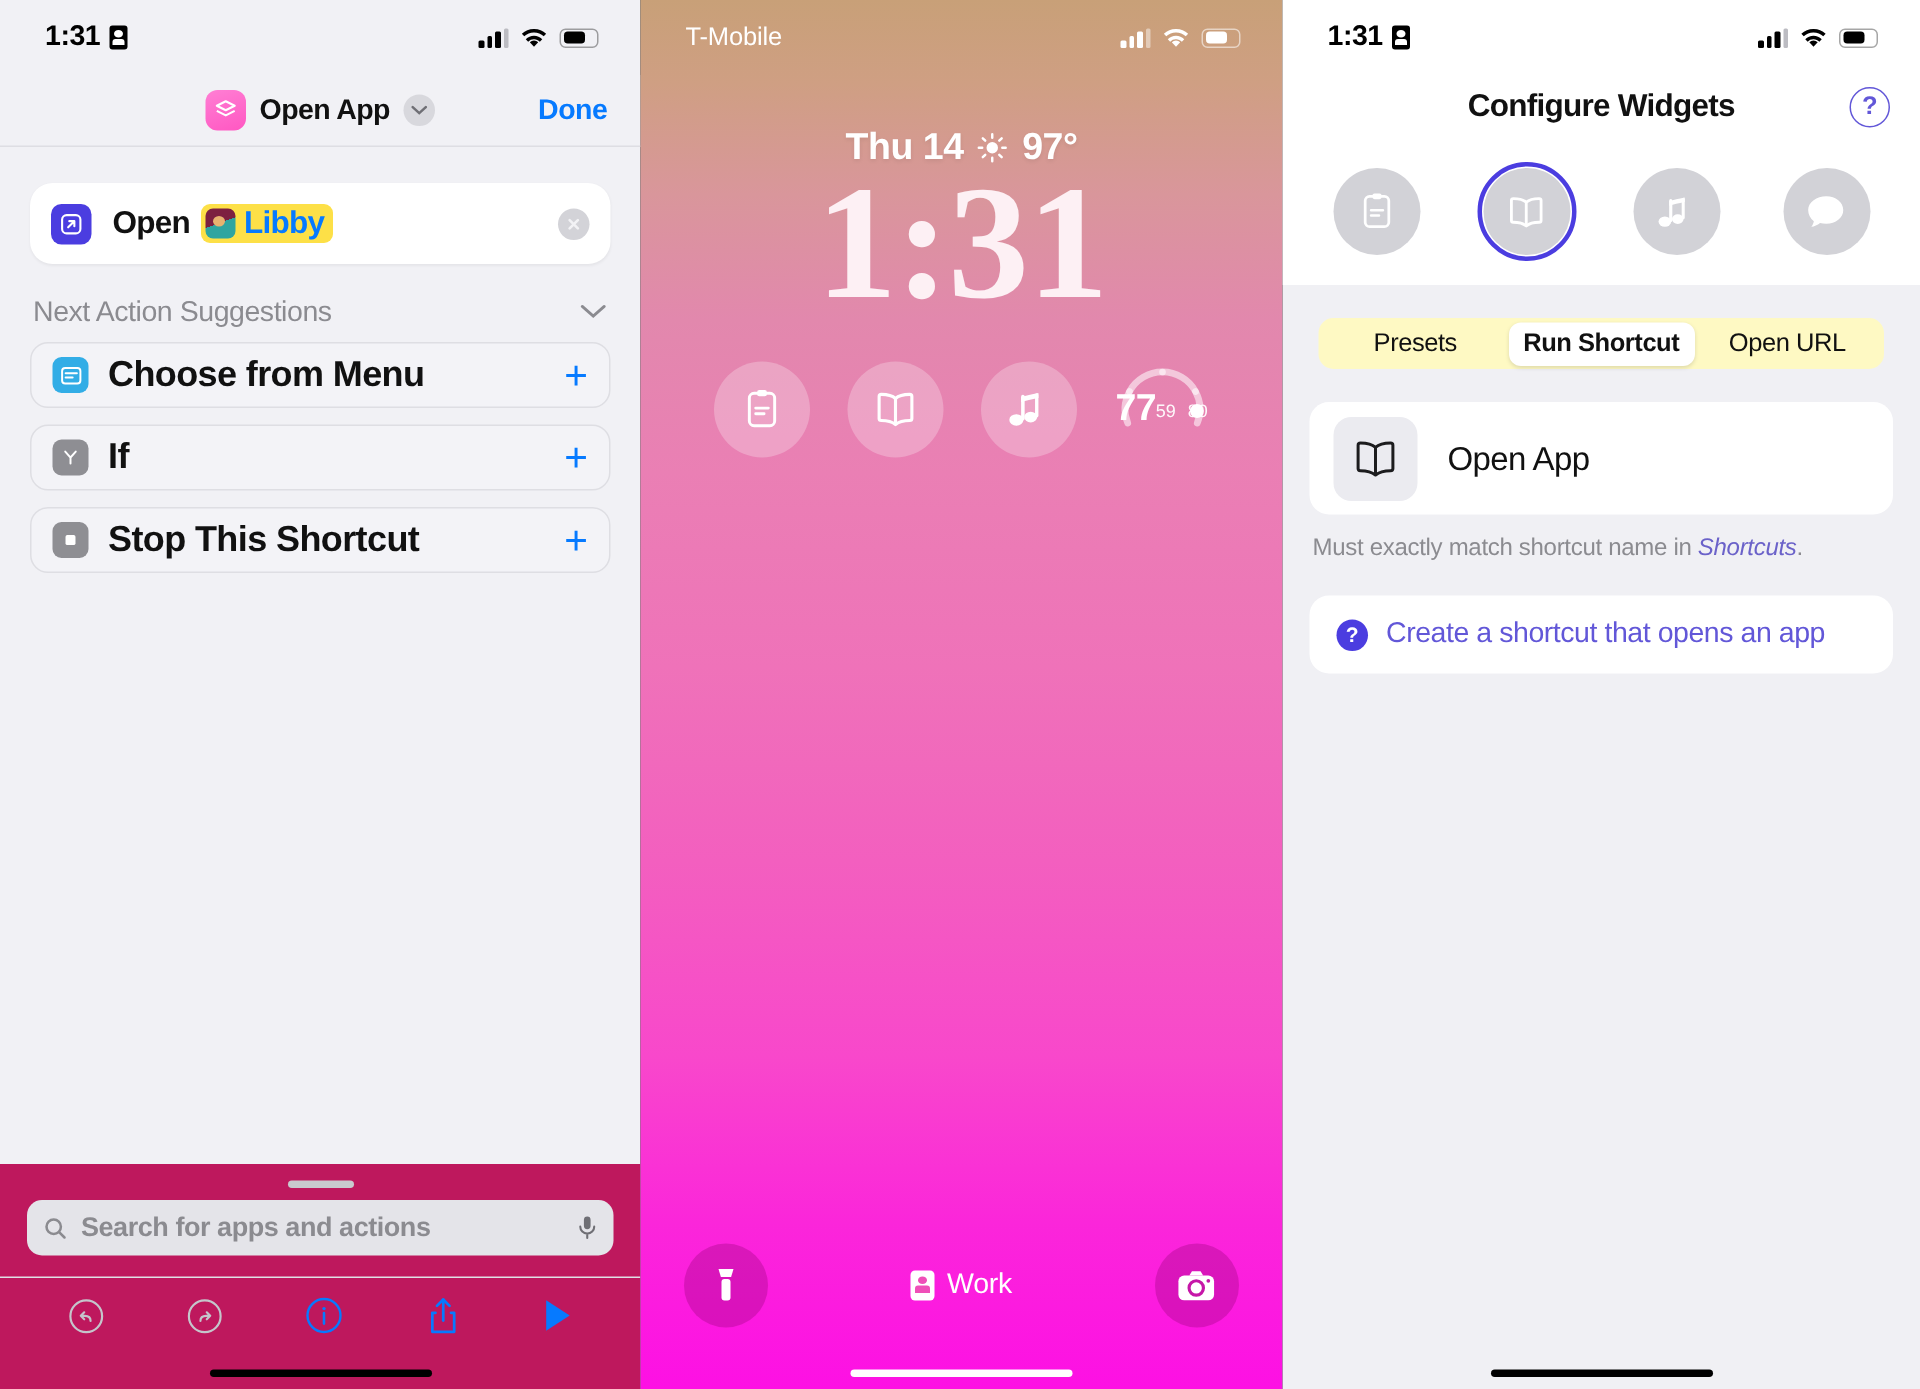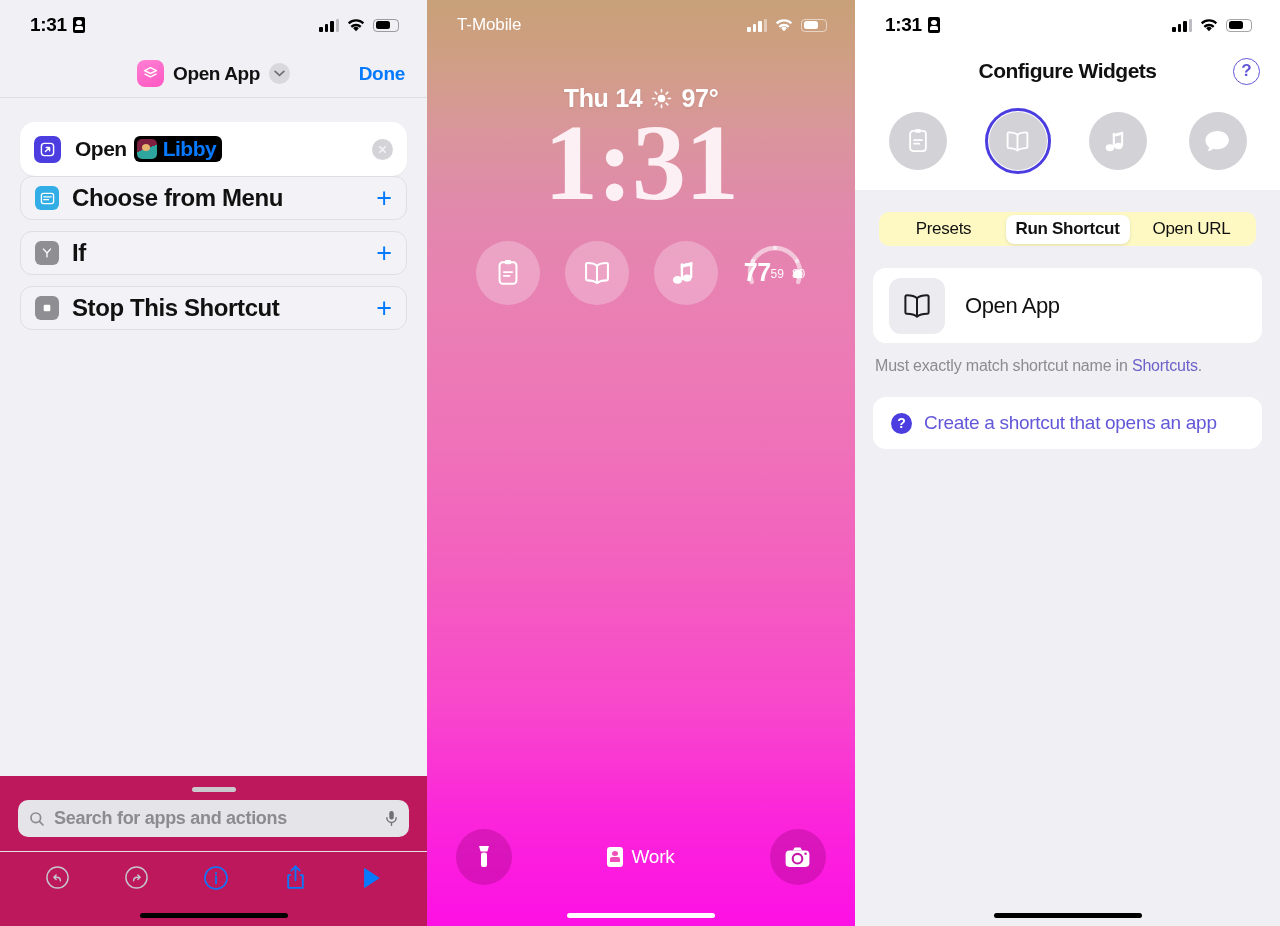--- a/index.html
+++ b/index.html
@@ -42,21 +42,21 @@
   .chev-circle { width:21px; height:21px; border-radius:50%; background:#d8d8dd;
                  display:flex; align-items:center; justify-content:center; }
   .sc-done { position:absolute; right:22px; font-size:19px; font-weight:600; color:#067aff; letter-spacing:-0.3px; }
 
   .action-card { margin:24px 20px 0 20px; background:#fff; border-radius:15px; height:54px;
                  display:flex; align-items:center; padding:0 14px; box-shadow:0 1px 2px rgba(0,0,0,.05); }
   .act-icon { width:27px; height:27px; border-radius:7px; background:#4b3de0;
               display:flex; align-items:center; justify-content:center; flex:0 0 auto; }
   .act-text { margin-left:14px; font-size:21px; font-weight:700; color:#111; letter-spacing:-0.5px;
               display:flex; align-items:center; gap:7px; }
-  .token { display:inline-flex; align-items:center; gap:6px; background:#000000; border-radius:6px;
+  .token { display:inline-flex; align-items:center; gap:6px; background:#fde047; border-radius:6px;
            padding:1px 6px 1px 3px; }
   .libby-ico { width:20px; height:20px; border-radius:5px;
                background:linear-gradient(160deg,#7d2040 0%,#7d2040 48%,#2fa5a0 48%,#2fa5a0 100%); position:relative; }
   .libby-ico:after { content:""; position:absolute; left:5px; top:5px; width:8px; height:7px; border-radius:50%;
                      background:#e8b26f; }
   .token-label { color:#067aff; font-weight:700; font-size:21px; letter-spacing:-0.5px; }
   .clear-btn { margin-left:auto; width:21px; height:21px; border-radius:50%; background:#d3d3d8;
                display:flex; align-items:center; justify-content:center; }
 
   .nas-head { display:flex; align-items:center; justify-content:space-between;
@@ -125,21 +125,21 @@
   .seg { flex:1; display:flex; align-items:center; justify-content:center; font-size:17px;
          color:#111; letter-spacing:-0.3px; border-radius:8px; font-weight:400; }
   .seg.active { background:#fff; font-weight:700; box-shadow:0 1px 3px rgba(0,0,0,.13); }
 
   .row-card { margin:22px 18px 0 18px; background:#fff; border-radius:13px; height:75px;
               display:flex; align-items:center; padding:0 16px; }
   .row-ico { width:56px; height:56px; border-radius:12px; background:#ebebf0;
              display:flex; align-items:center; justify-content:center; }
   .row-label { margin-left:20px; font-size:22px; color:#111; letter-spacing:-0.4px; }
   .hint { margin:14px 20px 0 20px; font-size:16px; color:#8b8b90; letter-spacing:-0.2px; }
-  .hint a { color:#6b62c9; text-decoration:none; }
+  .hint a { color:#6b62c9; text-decoration:none;font-style:italic; }
   .link-card { margin:22px 18px 0 18px; background:#fff; border-radius:13px; height:52px;
                display:flex; align-items:center; padding:0 18px; gap:12px; }
   .qmark { width:21px; height:21px; border-radius:50%; background:#4b3de0; color:#fff;
            font-size:14px; font-weight:700; display:flex; align-items:center; justify-content:center; }
   .link-txt { font-size:19px; color:#6257d8; letter-spacing:-0.3px; }
   .home-ind-b { position:absolute; bottom:8px; left:50%; transform:translateX(-50%);
                 width:148px; height:5px; border-radius:3px; background:#000; }
 </style>
 </head>
 <body>
@@ -203,20 +203,28 @@
           <span class="token-label">Libby</span>
         </span>
       </span>
       <span class="clear-btn">
         <svg width="11" height="11" viewBox="0 0 12 12">
             <path d="M3 3 9 9M9 3 3 9" stroke="#f2f2f5" stroke-width="1.9" stroke-linecap="round"></path>
           </svg>
       </span>
     </div>
 
+    <div class="nas-head">
+      <span class="nas-title">Next Action Suggestions</span>
+      <span>
+        <svg width="19" height="11" viewBox="0 0 20 12">
+            <path d="M2 2.5 10 9.5 18 2.5" fill="none" stroke="#8b8b90" stroke-width="2.1" stroke-linecap="round"></path>
+          </svg>
+      </span>
+    </div>
 
     <div class="sugg">
       <span class="sugg-ico" style="background:#32ade6">
         <svg width="15" height="15" viewBox="0 0 16 16">
           <rect x="1.5" y="2.5" width="13" height="11" rx="2.2" fill="none" stroke="#fff" stroke-width="1.4"></rect>
           <path d="M4 6.2h8M4 9.2h5" stroke="#fff" stroke-width="1.4" stroke-linecap="round"></path>
         </svg>
       </span>
       <span class="sugg-label">Choose from Menu</span>
       <span class="plus">+</span>

